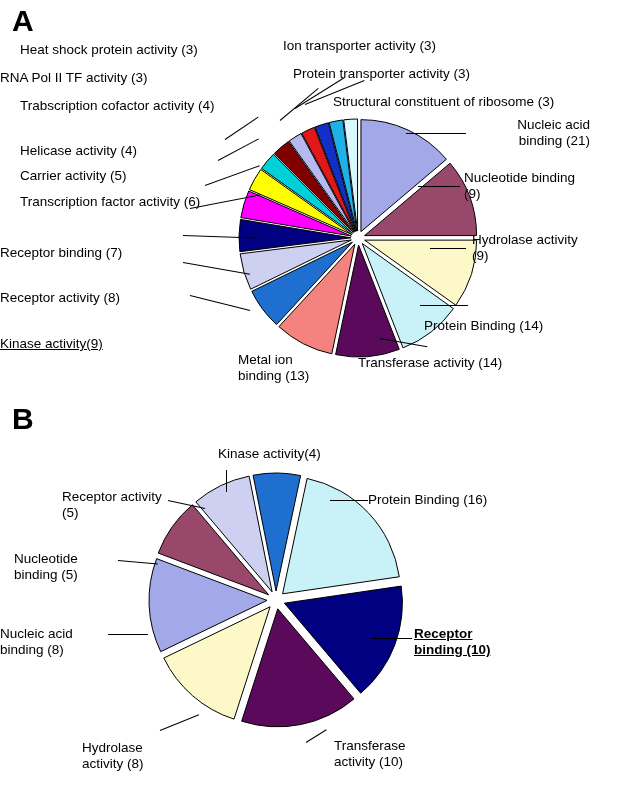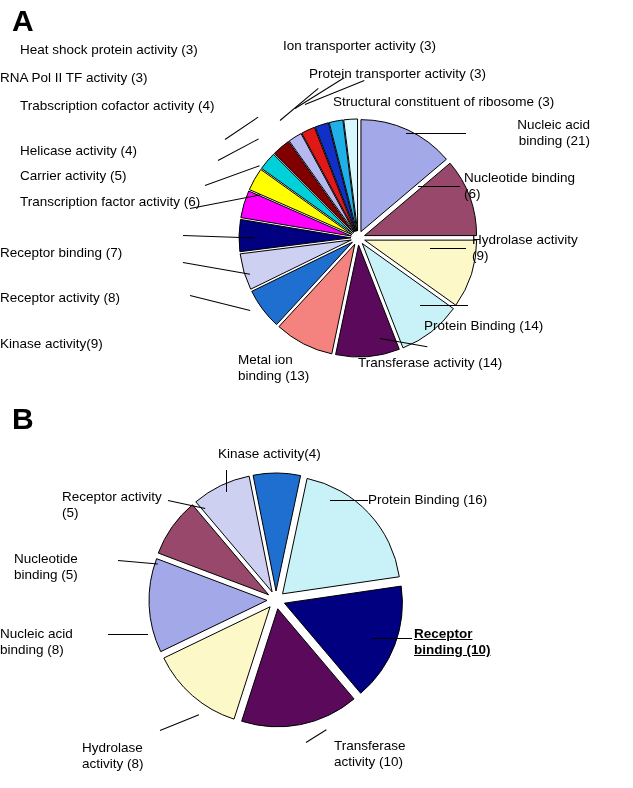--- a/index.html
+++ b/index.html
@@ -76,29 +76,29 @@
   <div class="leader" style="left:380px;top:338px;width:48px;height:1px;transform:rotate(10deg);transform-origin:left center;"></div>
 
   <div class="lbl left" style="left:20px;top:42px;width:255px;">Heat shock protein activity (3)</div>
   <div class="lbl left" style="left:0px;top:70px;width:275px;">RNA Pol II TF activity (3)</div>
   <div class="lbl left w" style="left:20px;top:98px;width:255px;">Trabscription cofactor activity (4)</div>
   <div class="lbl left" style="left:20px;top:143px;width:255px;">Helicase activity (4)</div>
   <div class="lbl left" style="left:20px;top:168px;width:255px;">Carrier activity (5)</div>
   <div class="lbl left w" style="left:20px;top:194px;width:240px;">Transcription factor activity (6)</div>
   <div class="lbl left" style="left:0px;top:245px;width:255px;">Receptor binding (7)</div>
   <div class="lbl left" style="left:0px;top:290px;width:255px;">Receptor activity (8)</div>
-  <div class="lbl left" style="left:0px;top:336px;width:255px;">Kinase activity(9)</div>
+  <div class="lbl left" style="left:0px;top:336px;width:255px;text-decoration:underline;">Kinase activity(9)</div>
   <div class="lbl center w" style="left:238px;top:352px;width:100px;">Metal ion binding (13)</div>
 
   <div class="lbl right" style="left:283px;top:38px;">Ion transporter activity (3)</div>
-  <div class="lbl right" style="left:293px;top:66px;margin-left:16px;">Protein transporter activity (3)</div>
+  <div class="lbl right" style="left:293px;top:66px;">Protein transporter activity (3)</div>
   <div class="lbl right" style="left:333px;top:94px;">Structural constituent of ribosome (3)</div>
 
   <div class="lbl right w" style="left:470px;top:117px;width:120px;text-align:right;">Nucleic acid binding (21)</div>
-  <div class="lbl right w" style="left:464px;top:170px;width:120px;">Nucleotide binding (6)</div>
+  <div class="lbl right w" style="left:464px;top:170px;width:120px;">Nucleotide binding (9)</div>
   <div class="lbl right w" style="left:472px;top:232px;width:110px;">Hydrolase activity (9)</div>
   <div class="lbl right" style="left:424px;top:318px;">Protein Binding (14)</div>
   <div class="lbl right" style="left:358px;top:355px;">Transferase activity (14)</div>
 </div>
 
 <div class="panel">
 
   <div class="panel-letter" style="left:12px;top:404px;">B</div>
 
   <div class="chart-wrap" style="left:128px;top:452px;width:296px;height:296px;">

